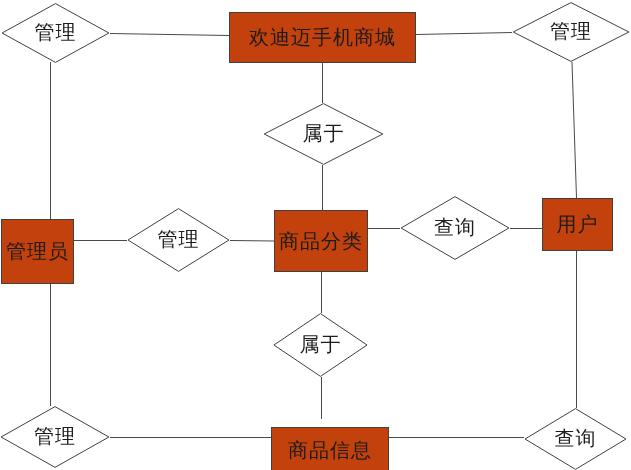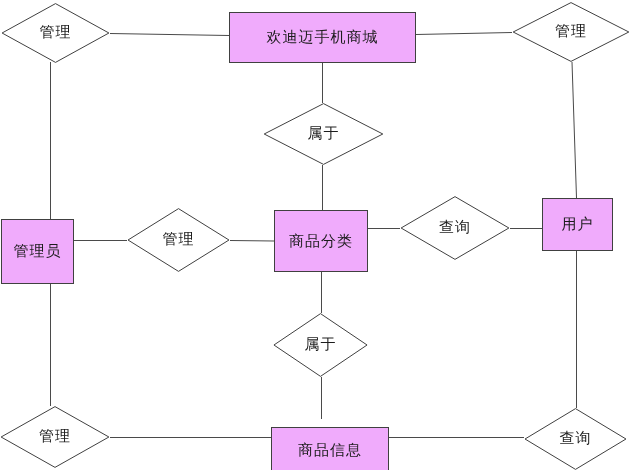--- a/index.html
+++ b/index.html
@@ -15,21 +15,21 @@
     position: absolute;
     left: 0; top: 0;
     width: 631px; height: 470px;
     z-index: 0;
   }
   .wires line { stroke: #4a4a4a; stroke-width: 1; }
   .entity {
     position: absolute;
     box-sizing: border-box;
     border: 1px solid #404040;
-    background: #f0abfc;
+    background: #c2410c;
     display: flex;
     align-items: center;
     justify-content: center;
     z-index: 1;
   }
   .diamond {
     position: absolute;
     z-index: 1;
   }
   .diamond svg {
@@ -38,21 +38,21 @@
     width: 100%; height: 100%;
     display: block;
   }
   .diamond polygon {
     fill: #ffffff;
     stroke: #404040;
     stroke-width: 1;
     vector-effect: non-scaling-stroke;
   }
   .lbl {
-    font-size: 15px;
+    font-size: 20px;
     letter-spacing: 1px;
     color: #1c1c1c;
     white-space: nowrap;
   }
   .diamond .lbl {
     position: absolute;
     left: 50%; top: 50%;
     transform: translate(-50%, -52%);
   }
   .watermark {

